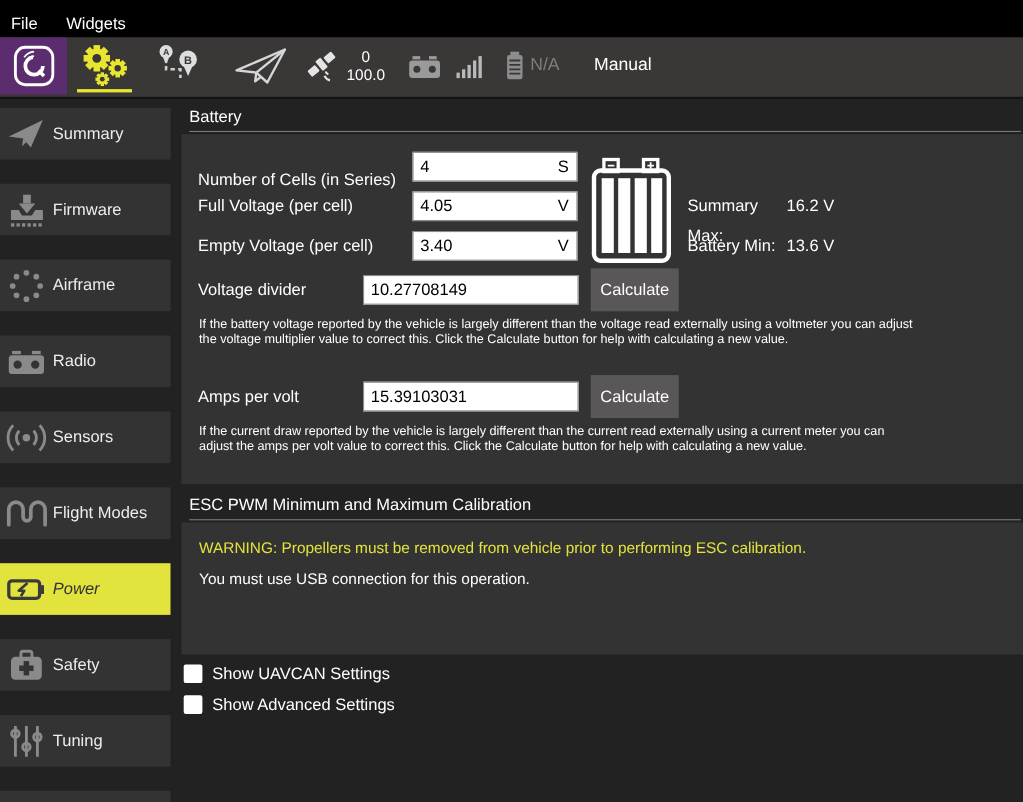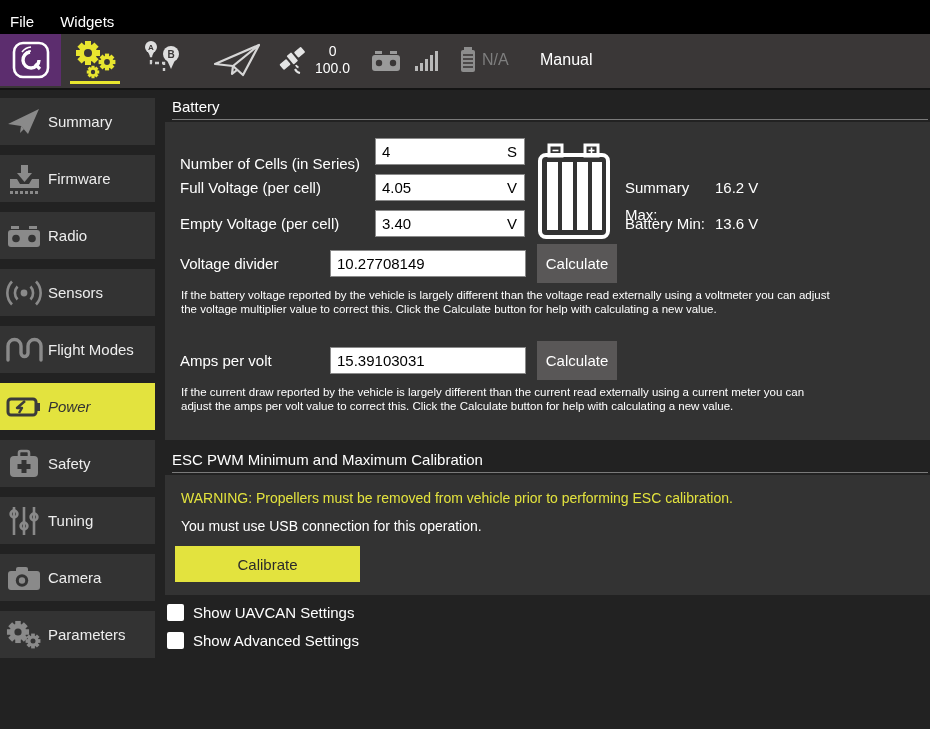--- a/index.html
+++ b/index.html
@@ -23,21 +23,21 @@
   .fly-btn{left:205px;width:64px;justify-content:center;}
   .gps-group{left:276px;gap:5px;}
   .gps-col{display:flex;flex-direction:column;align-items:center;color:#fff;font-size:14px;line-height:17px;}
   .rc-group{left:368px;gap:10px;}
   .batt-group{left:458px;gap:4px;}
   .batt-na{color:#7e7e7e;font-size:16px;}
   .mode-group{left:540px;color:#fff;font-size:16px;}
 
   
   .sidebar{position:absolute;left:0;top:98px;width:155px;}
-  .side-item{height:47px;background:#333;margin-bottom:10px;display:flex;align-items:center;
+  .side-item{height:47px;background:#333;margin-bottom:22px;display:flex;align-items:center;
              color:#ededed;font-size:15px;cursor:pointer;}
   .side-icon{flex:0 0 48px;display:flex;align-items:center;justify-content:center;}
   .side-item.active{background:#e3e33e;color:#333;font-style:italic;}
 
   
   .main{position:absolute;left:165px;top:90px;right:0;bottom:0;}
   .section-title{position:absolute;left:7px;color:#fff;font-size:15px;height:18px;line-height:18px;}
   .divider{position:absolute;left:7px;right:2px;height:1px;background:#7a7a7a;}
   .panel{position:absolute;left:0;right:0;background:#333;}
 
@@ -217,20 +217,37 @@
             <rect x="14" y="28" width="3" height="3"></rect>
               <rect x="19" y="28" width="3" height="3"></rect>
             <rect x="24" y="28" width="3" height="3"></rect>
               <rect x="29" y="28" width="3" height="3"></rect>
           </g>
         </svg>
       </span>
       <span>Firmware</span>
     </div>
 
+    <div class="side-item">
+      <span class="side-icon">
+        <svg width="34" height="32" viewBox="0 0 34 32">
+          <g fill="#8a8a8a">
+            <circle cx="17" cy="4" r="2.6"></circle>
+              <circle cx="26" cy="7.5" r="2.6"></circle>
+            <circle cx="29.5" cy="16" r="2.6"></circle>
+              <circle cx="26" cy="24.5" r="2.6"></circle>
+            <circle cx="17" cy="28" r="2.6"></circle>
+              <circle cx="8" cy="24.5" r="2.6"></circle>
+            <circle cx="4.5" cy="16" r="2.6"></circle>
+              <circle cx="8" cy="7.5" r="2.6"></circle>
+          </g>
+        </svg>
+      </span>
+      <span>Airframe</span>
+    </div>
 
     <div class="side-item">
       <span class="side-icon">
         <svg width="36" height="30" viewBox="0 0 36 30">
           <rect x="5" y="5" width="8" height="3" fill="#8a8a8a"></rect>
           <rect x="23" y="5" width="8" height="3" fill="#8a8a8a"></rect>
           <rect x="2" y="9" width="32" height="17" rx="3" fill="#8a8a8a"></rect>
           <circle cx="10" cy="17.5" r="3.8" fill="#333"></circle>
           <circle cx="26" cy="17.5" r="3.8" fill="#333"></circle>
         </svg>
@@ -401,21 +418,20 @@
     </div>
     <button class="calc-btn" style="left:372px;top:251px">Calculate</button>
     <div class="help" style="left:16px;top:296px">If the current draw reported by the vehicle is largely different than the current read externally using a current meter you can adjust the amps per volt value to correct this. Click the Calculate button for help with calculating a new value.</div>
 
     <div class="section-title" style="top:361px">ESC PWM Minimum and Maximum Calibration</div>
     <div class="divider" style="top:382px"></div>
     <div class="panel" style="top:385px;height:120px"></div>
 
     <div class="warning" style="left:16px;top:399px">WARNING: Propellers must be removed from vehicle prior to performing ESC calibration.</div>
     <div class="note" style="left:16px;top:427px">You must use USB connection for this operation.</div>
-    <button class="calibrate-btn" style="left:10px;top:456px">Calibrate</button>
 
     <div class="check-row" style="left:2px;top:513px">
       <span class="checkbox"></span>
       <span>Show UAVCAN Settings</span>
     </div>
     <div class="check-row" style="left:2px;top:541px">
       <span class="checkbox"></span>
       <span>Show Advanced Settings</span>
     </div>
   </div>

